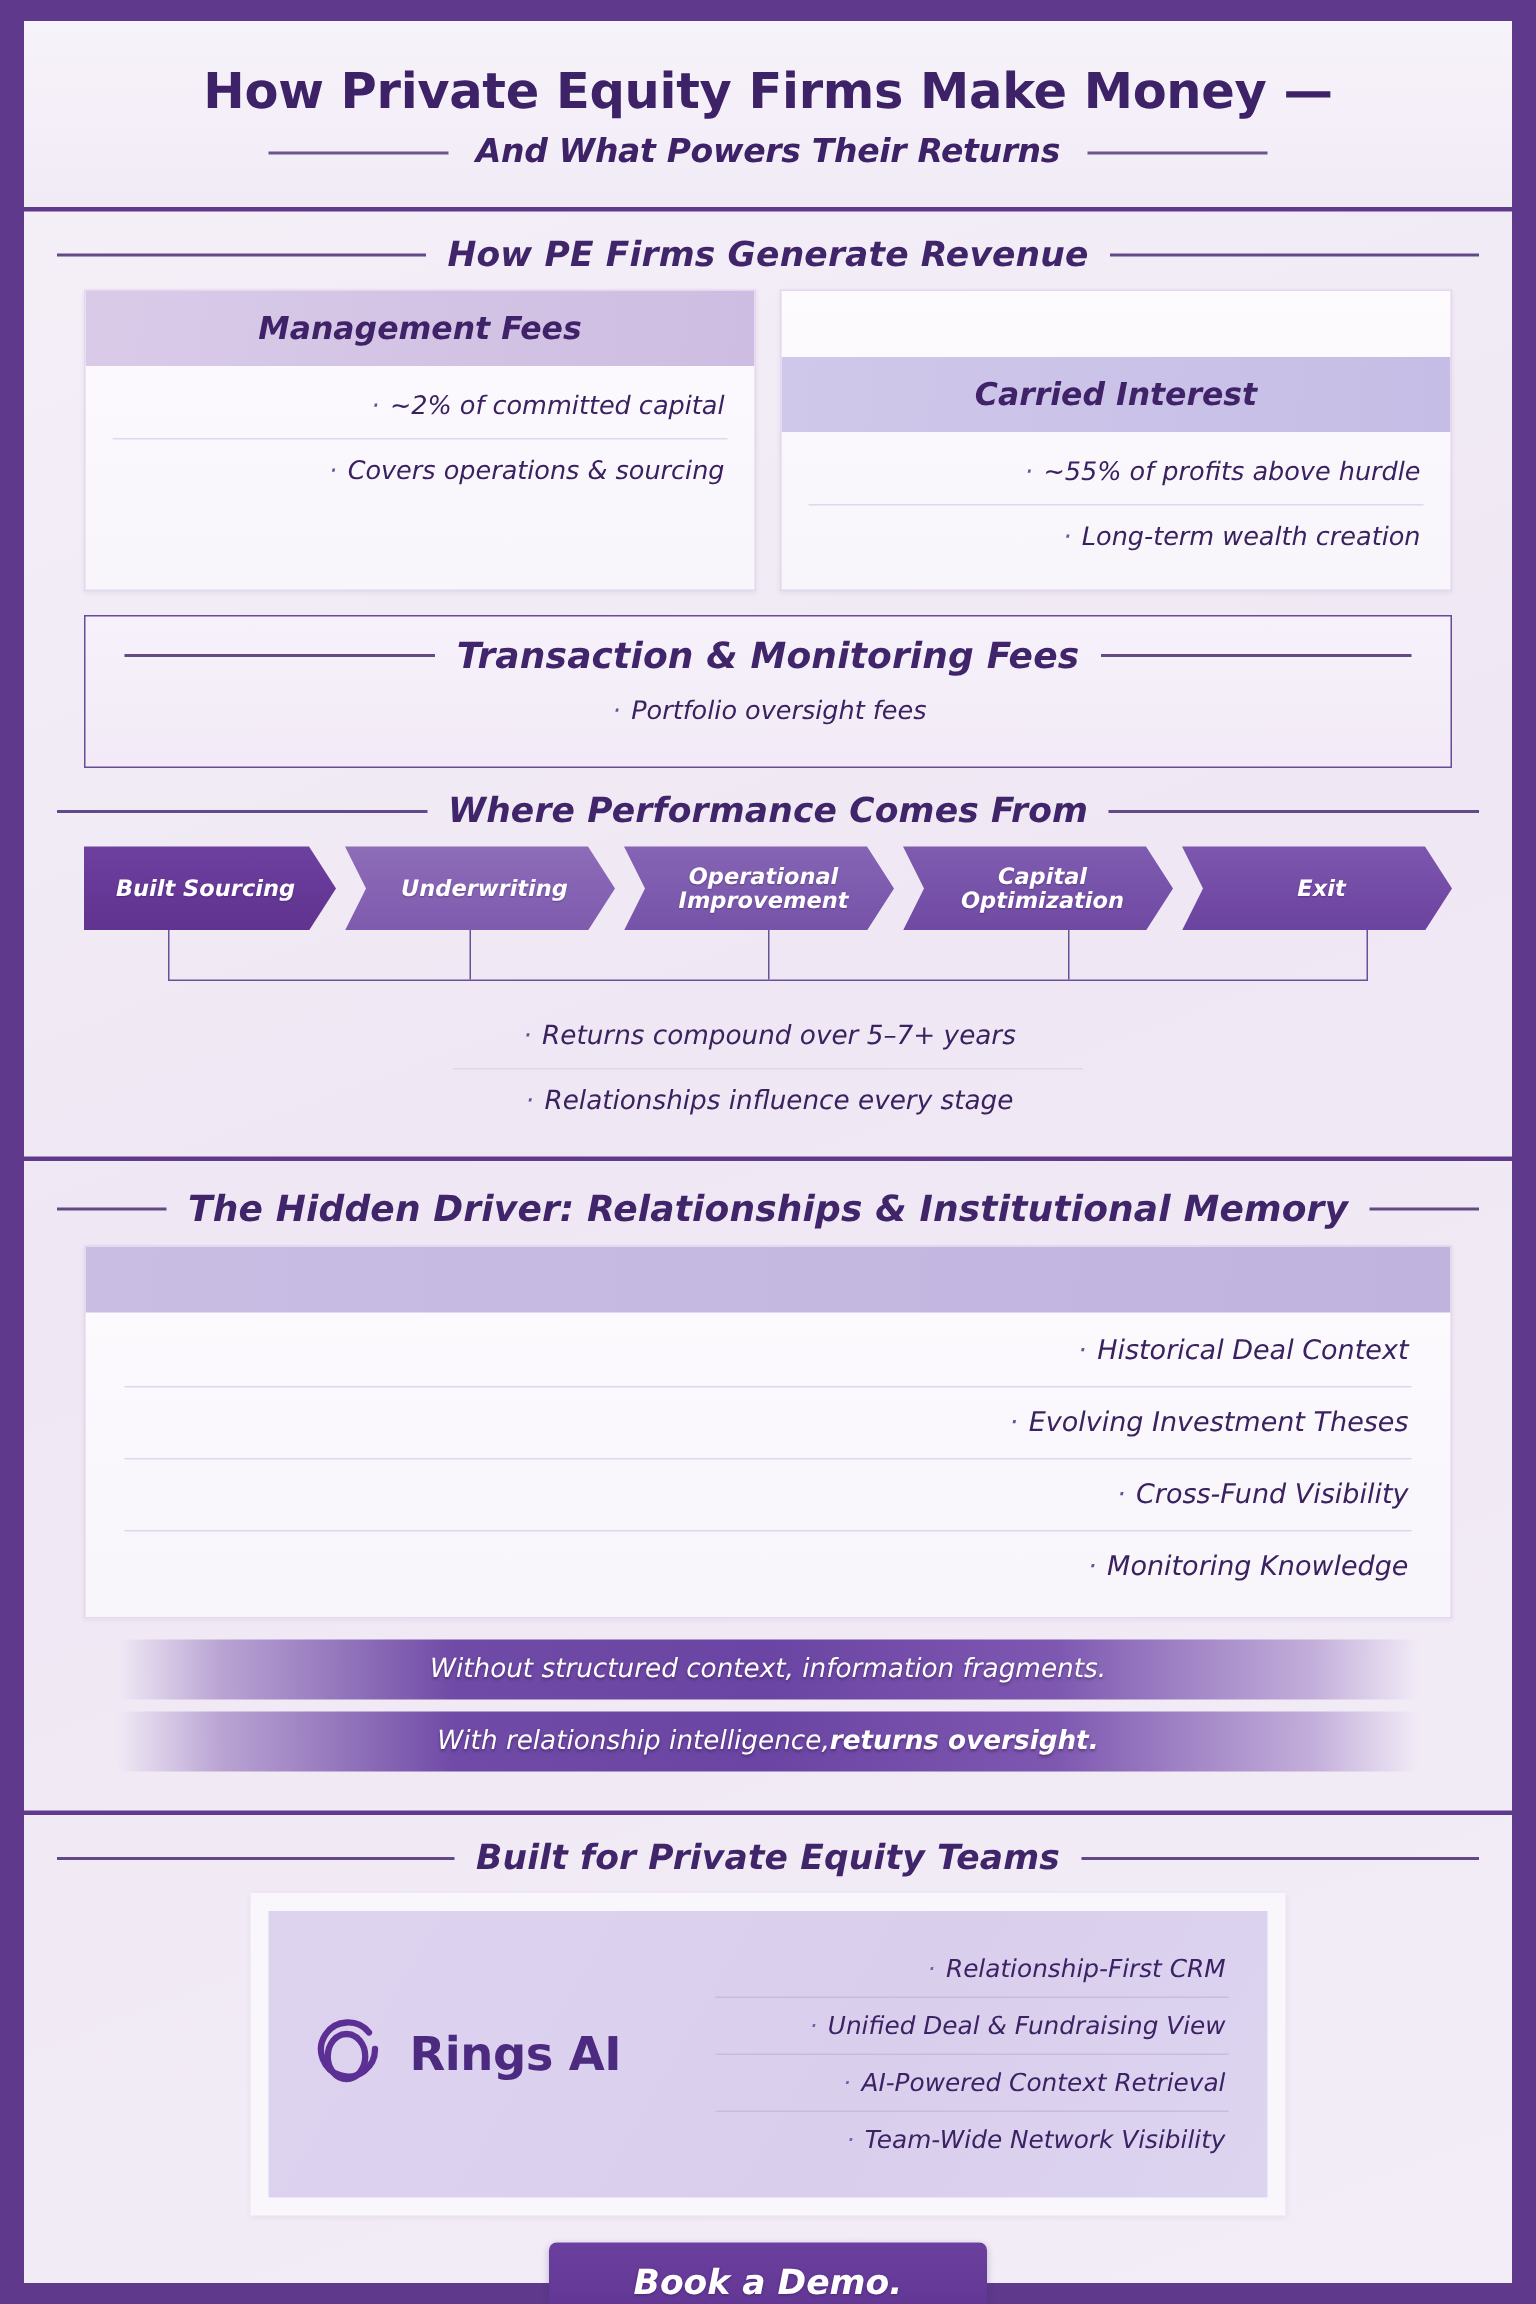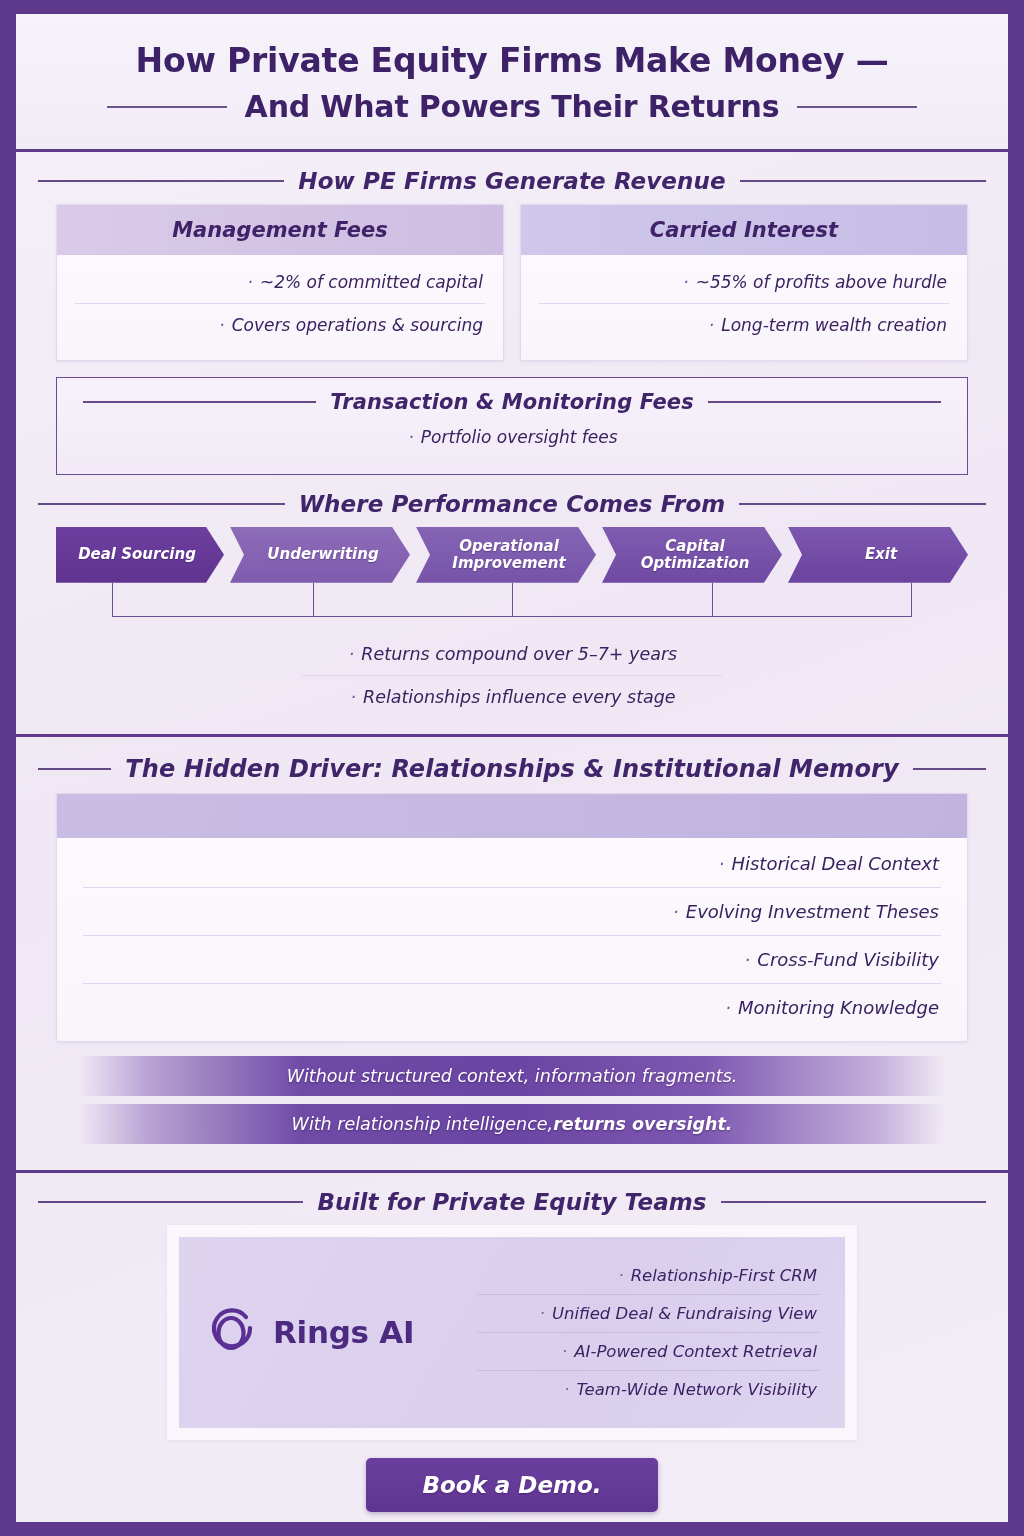--- a/index.html
+++ b/index.html
@@ -73,21 +73,21 @@
     font-size:33px;
     color:#3e2268;
     line-height:1.28;
     letter-spacing:-.2px;
   }
   .sub-line{
     display:flex; align-items:center; justify-content:center;
     gap:18px; margin-top:6px;
   }
   .sub-line .rule{ height:2px; width:120px; background:#4a2d73; opacity:.8; }
-  .sub-line h1{ font-size:30px; }
+  .sub-line h1{ font-style:italic; font-size:22px; }
 
   
   .s1{ padding:16px 0 6px 0; }
 
   .two-col{
     display:flex;
     gap:16px;
     padding:0 40px;
   }
   .card{
@@ -100,21 +100,21 @@
   .card-head{
     padding:13px 10px;
     text-align:center;
     font-family:"DejaVu Sans", sans-serif;
     font-style:italic;
     font-weight:bold;
     font-size:21px;
     color:#3f2268;
   }
   .card-head.violet{ background:linear-gradient(95deg,#d9cbe8 0%, #cdbde2 100%); }
-  .card-head.indigo{ background:linear-gradient(95deg,#cfc8ea 0%, #c6bde6 100%); }
+  .card-head.indigo{ background:linear-gradient(95deg,#cfc8ea 0%, #c6bde6 100%);margin-top:44px; }
   .card-head.plain{ background:linear-gradient(95deg,#c9bde4 0%, #c0b3de 100%); height:44px; }
 
   .card-body{ padding:6px 18px 14px 18px; }
   .bullet{
     font-family:"DejaVu Sans", sans-serif;
     font-style:italic;
     font-size:17px;
     color:#3a2160;
     padding:11px 2px 11px 4px;
     border-bottom:1px solid #e1d6ee;
@@ -127,21 +127,21 @@
   .bullet.center{ text-align:center; white-space:normal; }
 
   
   .box{
     margin:16px 40px 0 40px;
     border:1px solid #6a4b9b;
     background:linear-gradient(180deg,#f6f1fa 0%,#f2ebf7 100%);
     padding:12px 22px 16px 22px;
   }
   .box .sec-title{ padding:0 4px; margin-bottom:2px; }
-  .box .sec-title h2{ font-size:21px; }
+  .box .sec-title h2{ font-size:24px; }
   .box .inner-list{ width:340px; margin:0 auto; }
   .box .bullet{ text-align:center; }
 
   
   .s2{ padding:16px 0 10px 0; }
   .pipe-wrap{ padding:0 40px; }
   .chevrons{
     display:flex;
     align-items:stretch;
     gap:6px;
@@ -328,21 +328,21 @@
       <div class="s2">
         <div class="sec-title">
           <div class="rule"></div>
           <h2>Where Performance Comes From</h2>
           <div class="rule"></div>
         </div>
 
         <div class="pipe-wrap">
           <div class="chevrons">
             <div class="chev first" style="background:linear-gradient(180deg,#6d3fa0 0%,#60338f 100%)">
-                <span>Deal Sourcing</span>
+                <span>Built Sourcing</span>
               </div>
             <div class="chev mid" style="background:linear-gradient(180deg,#8d6cb8 0%,#7f5bae 100%)">
                 <span>Underwriting</span>
               </div>
             <div class="chev mid" style="background:linear-gradient(180deg,#8564b4 0%,#7653a8 100%)">
                 <span>Operational Improvement</span>
               </div>
             <div class="chev mid" style="background:linear-gradient(180deg,#7f5cb0 0%,#7049a3 100%)">
                 <span>Capital Optimization</span>
               </div>

